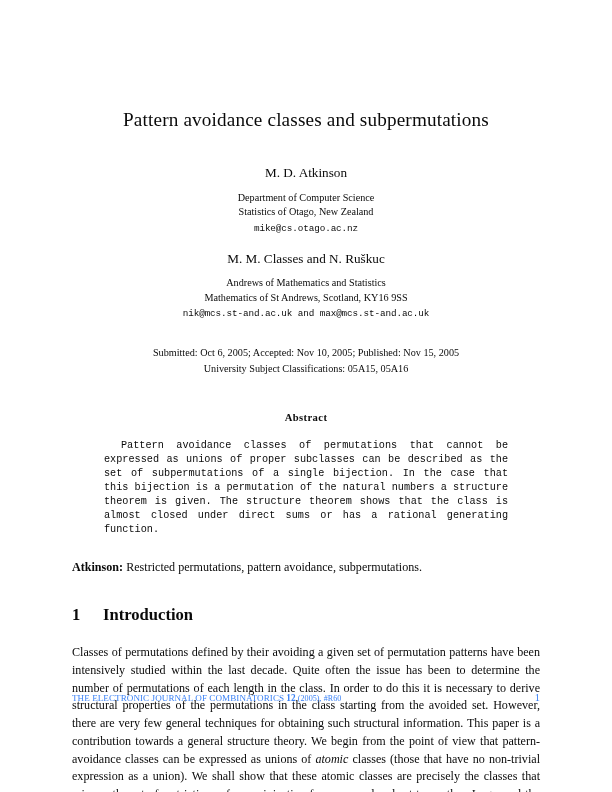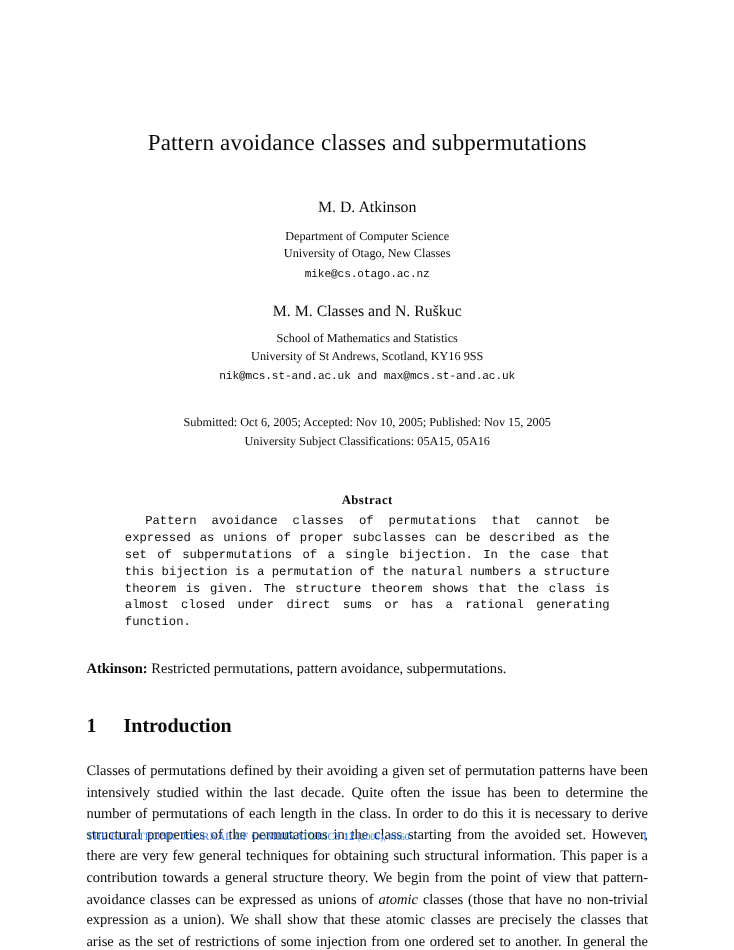--- a/index.html
+++ b/index.html
@@ -79,21 +79,21 @@
   
   .abstract-block {
     margin-top: 36px;
     padding: 0 32px;
   }
   .abstract-head {
     text-align: center;
     font-size: 10.6px;
     font-weight: bold;
     letter-spacing: 0.4px;
-    margin-bottom: 6px;
+    margin-bottom: 16px;
   }
   .abstract-body {
     font-size: 10.2px;
     line-height: 1.38;
     text-align: justify;
     text-indent: 17px;
     margin: 0;
     hyphens: none;
     font-family: Liberation Mono, monospace;
   }
@@ -161,29 +161,29 @@
 
 <div class="page">
   <div class="content">
 
     <h1 class="title">Pattern avoidance classes and subpermutations</h1>
 
     <div class="author-name">M. D. Atkinson</div>
 
     <div class="affil">
       <span class="ln">Department of Computer Science</span>
-      <span class="ln">University of Otago, New Classes</span>
+      <span class="ln">Statistics of Otago, New Zealand</span>
       <span class="mono-line mono">mike@cs.otago.ac.nz</span>
     </div>
 
     <div class="author-name second">M. M. Classes and N. Ruškuc</div>
 
     <div class="affil">
-      <span class="ln">School of Mathematics and Statistics</span>
-      <span class="ln">University of St Andrews, Scotland, KY16 9SS</span>
+      <span class="ln">Andrews of Mathematics and Statistics</span>
+      <span class="ln">Mathematics of St Andrews, Scotland, KY16 9SS</span>
       <span class="mono-line mono">nik@mcs.st-and.ac.uk and max@mcs.st-and.ac.uk</span>
     </div>
 
     <div class="dates">
       <span class="ln">Submitted: Oct 6, 2005; Accepted: Nov 10, 2005; Published: Nov 15, 2005</span>
       <span class="ln">University Subject Classifications: 05A15, 05A16</span>
     </div>
 
     <div class="abstract-block">
       <div class="abstract-head">Abstract</div>

